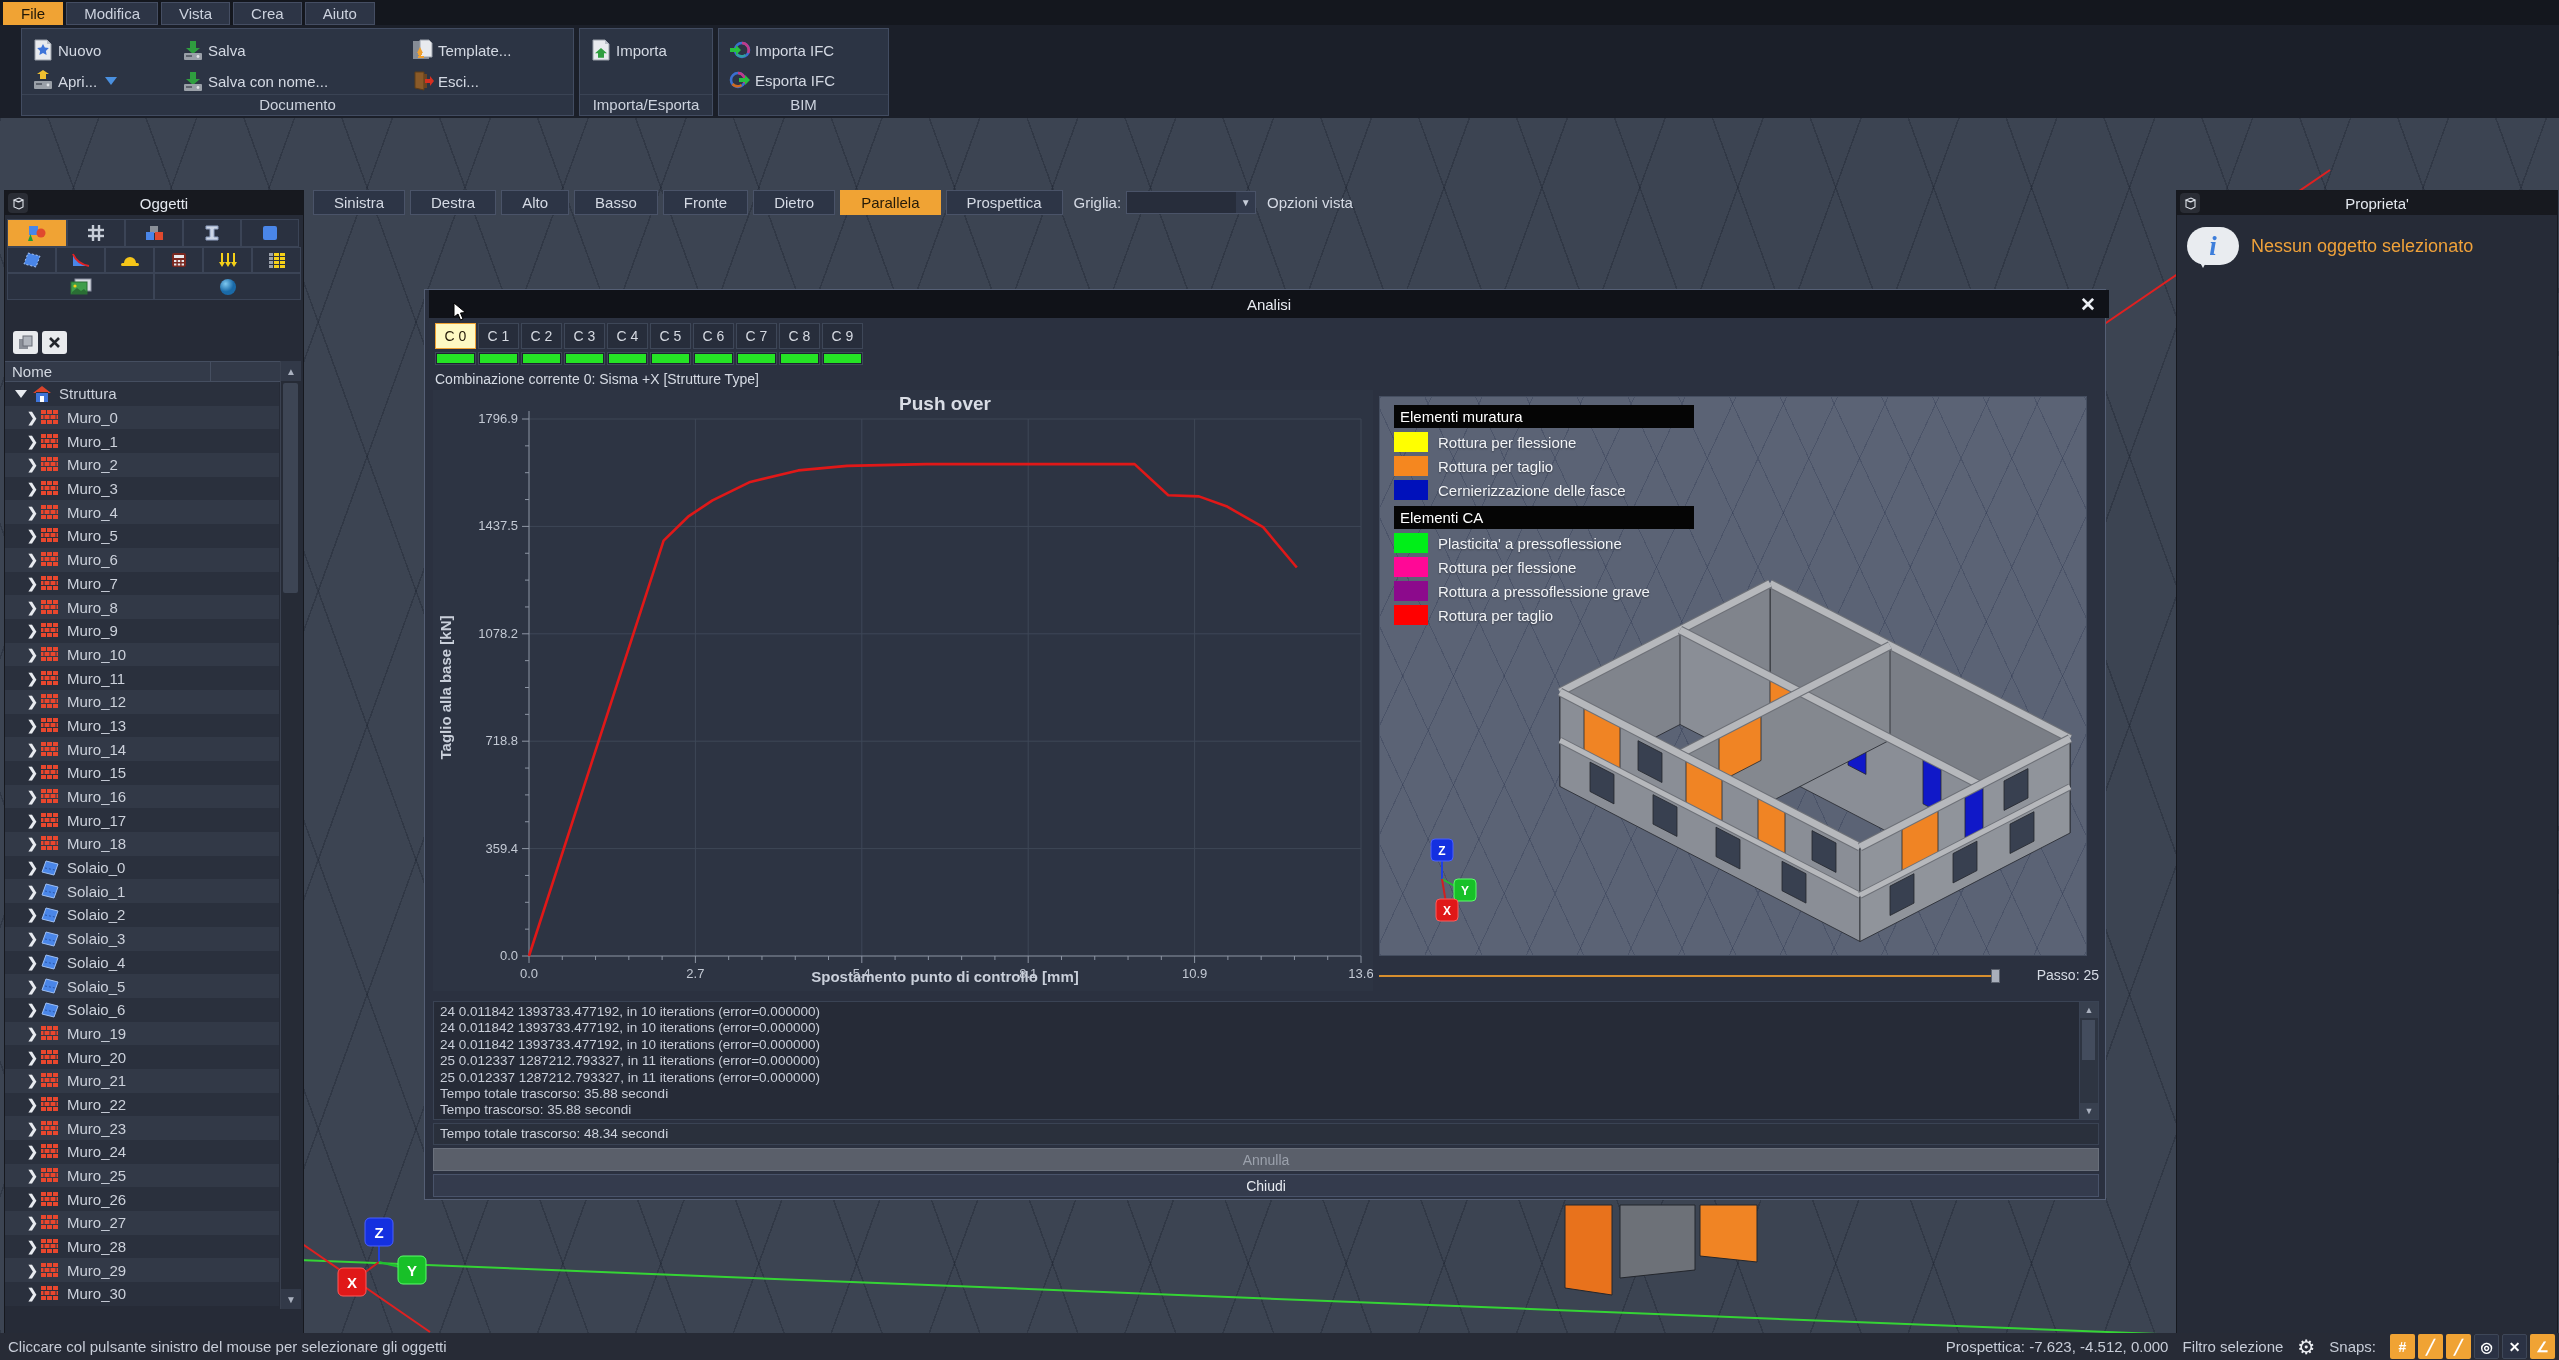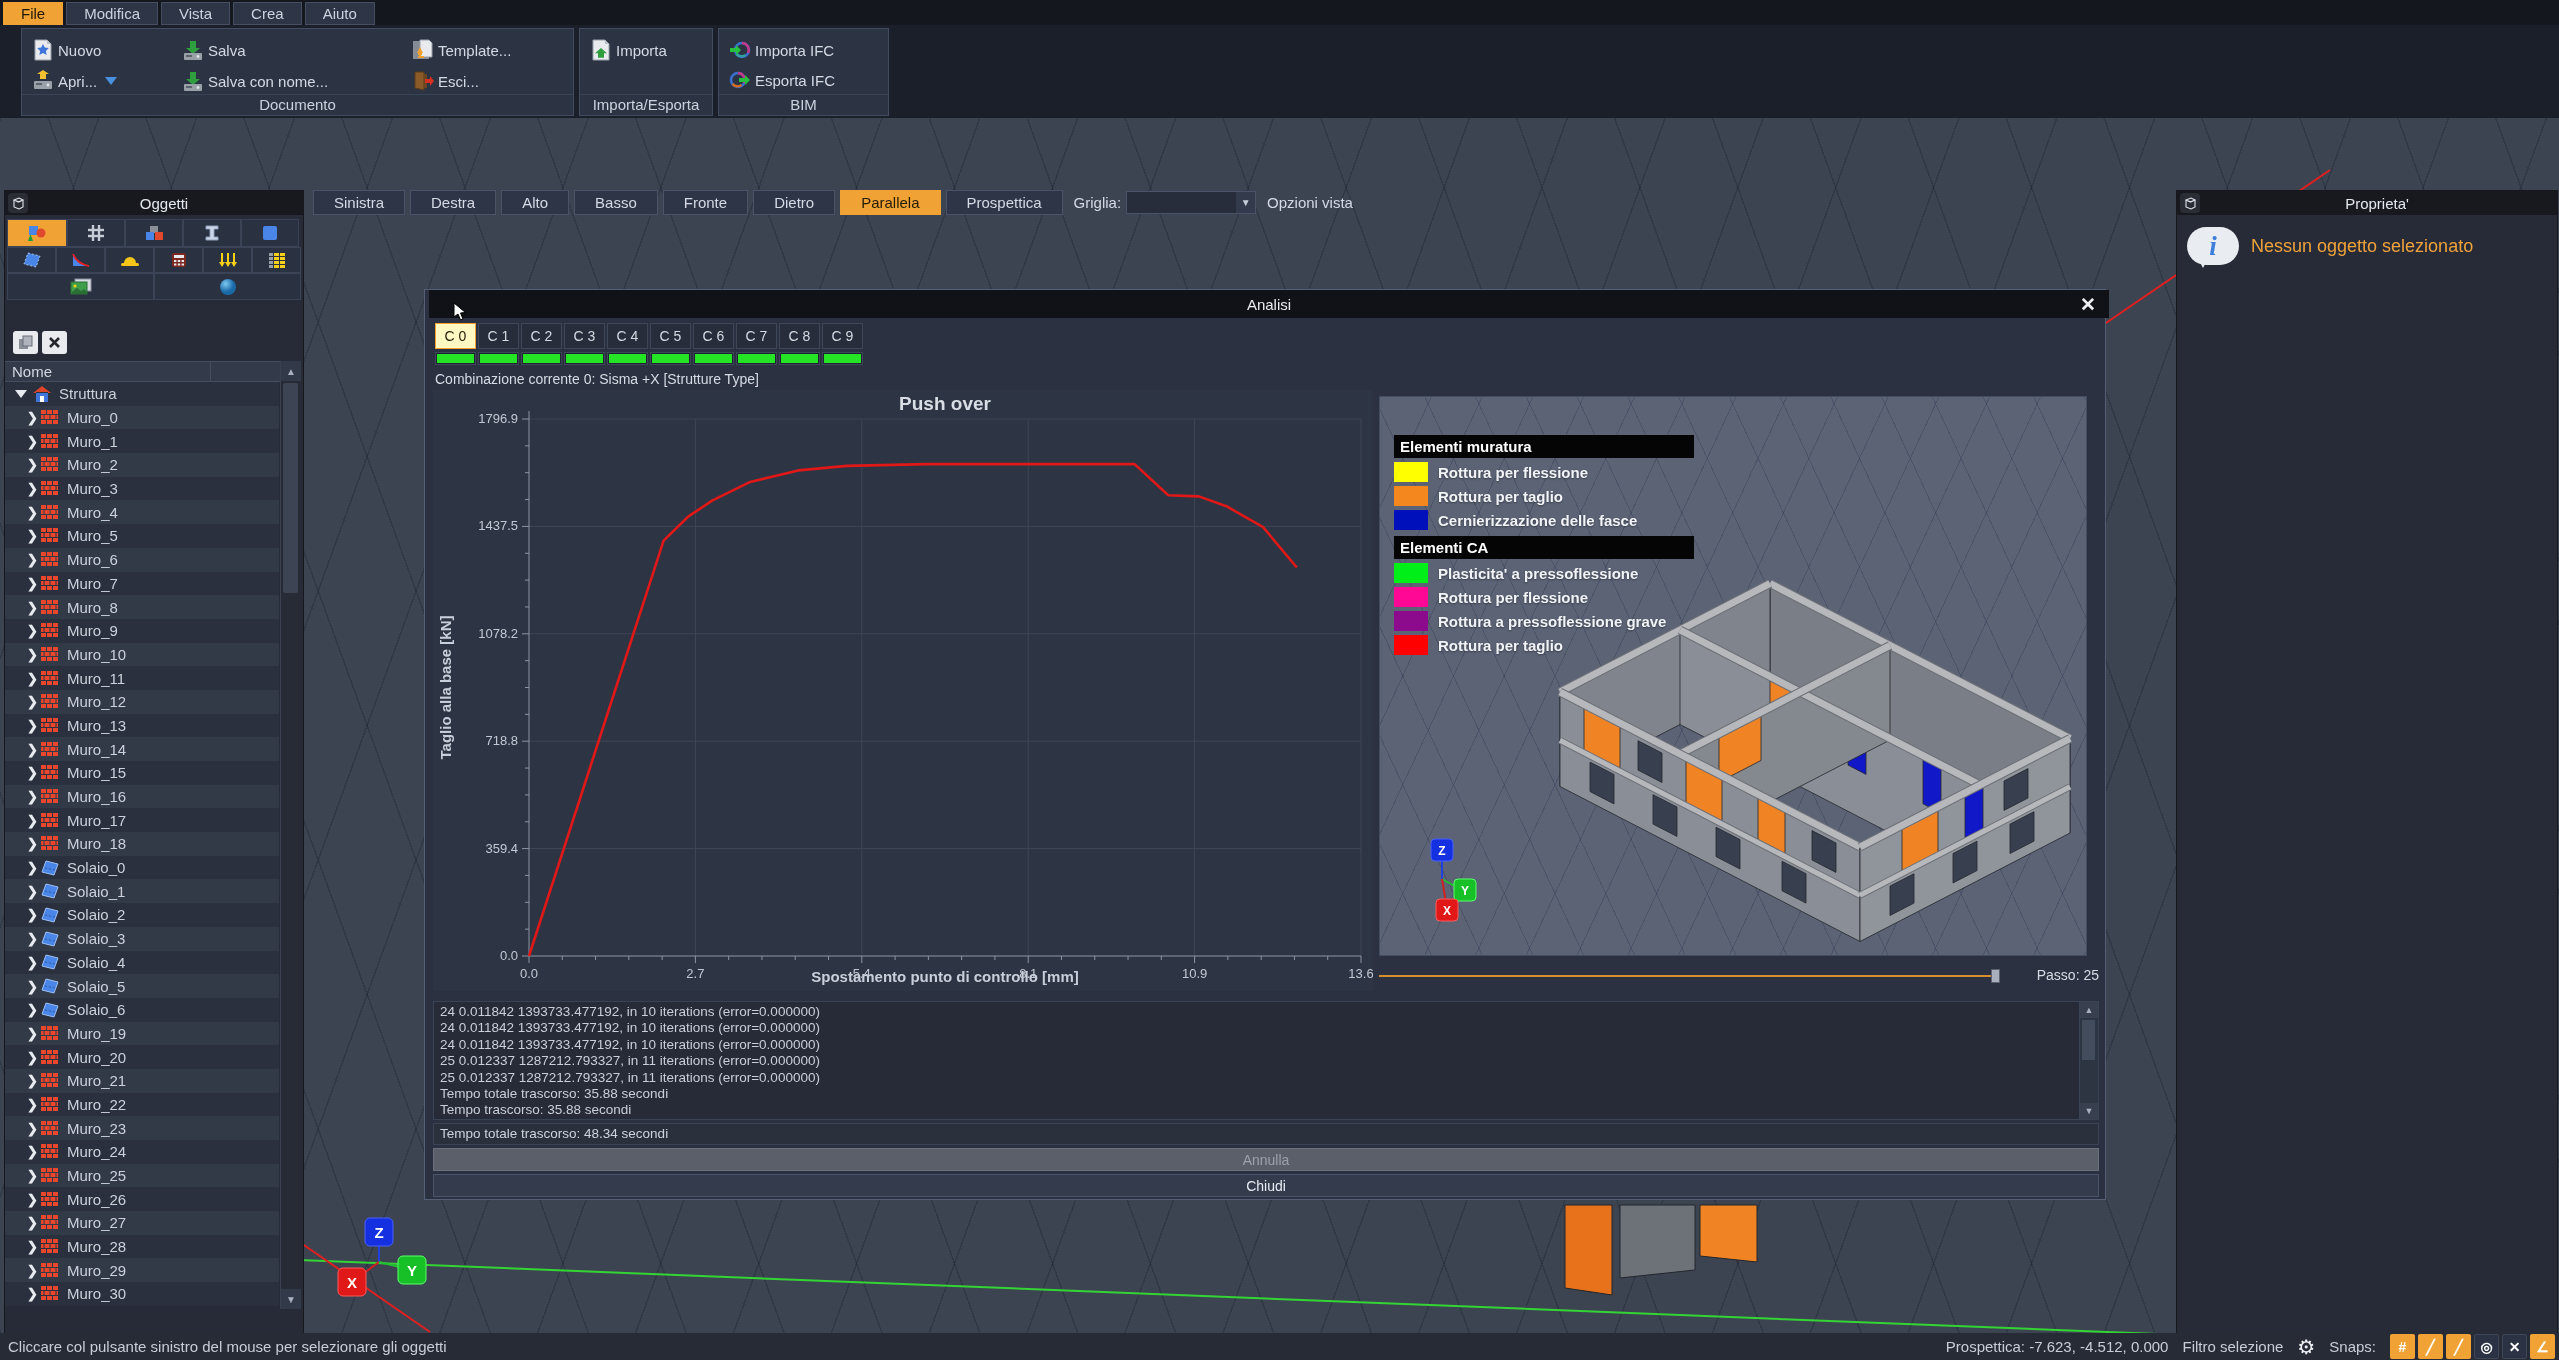--- a/index.html
+++ b/index.html
@@ -68,21 +68,21 @@
   .ctab{width:41px;height:26px;background:#272d3b;border:1px solid #3e4758;box-sizing:border-box;color:#d6dae2;font-size:14px;display:flex;align-items:center;justify-content:center;cursor:default;}
   .ctab.active{background:#fef9c3;border-color:#f0a334;color:#241a08;}
   #dlg-bars{position:absolute;left:10px;top:62px;display:flex;gap:2px;}
   .cbar{width:41px;height:13px;background:#1d2330;border:1px solid #3e4758;box-sizing:border-box;padding:1px;}
   .cbar .fill{height:100%;background:#25e325;}
   #comb-label{position:absolute;left:10px;top:81px;font-size:14px;color:#d6dbe4;}
   #chart-box{position:absolute;left:8px;top:100px;width:940px;height:601px;background:#2d3443;}
   #model-box{position:absolute;left:954px;top:106px;width:708px;height:560px;background:#5b6375;border:1px solid #454e60;box-sizing:border-box;
     background-image:repeating-linear-gradient(115deg,rgba(20,30,60,.22) 0 1px,transparent 1px 46px),
                      repeating-linear-gradient(65deg,rgba(20,30,60,.22) 0 1px,transparent 1px 46px);}
-  #legend{position:absolute;left:14px;top:32px;width:330px;font-weight:bold;}
+  #legend{position:absolute;left:14px;top:2px;width:330px;}
   .lhead{background:#050505;color:#fff;font-size:15px;padding:3px 6px;margin:6px 0 4px 0;width:300px;box-sizing:border-box;}
   .lrow{display:flex;align-items:center;gap:10px;margin:4px 0;}
   .lswatch{width:34px;height:20px;flex:0 0 34px;}
   .llabel{color:#f2f4f7;font-size:15px;text-shadow:0 1px 2px rgba(0,0,0,.4);}
   #slider-row{position:absolute;left:954px;top:676px;width:720px;height:20px;}
   #slider-track{position:absolute;left:0;top:9px;width:614px;height:2px;background:#d88f2e;}
   #slider-handle{position:absolute;left:612px;top:3px;width:9px;height:14px;background:#a9afbb;border:1px solid #5c626e;box-sizing:border-box;}
   #passo-label{position:absolute;right:0;top:1px;font-size:14px;color:#d6dbe4;}
   #log-box{position:absolute;left:8px;top:711px;width:1666px;height:119px;background:#262b37;border:1px solid #3a4354;box-sizing:border-box;}
   #log-lines{position:absolute;left:6px;top:2px;right:22px;font-size:13.5px;line-height:16.4px;color:#c9ced9;white-space:pre;}

